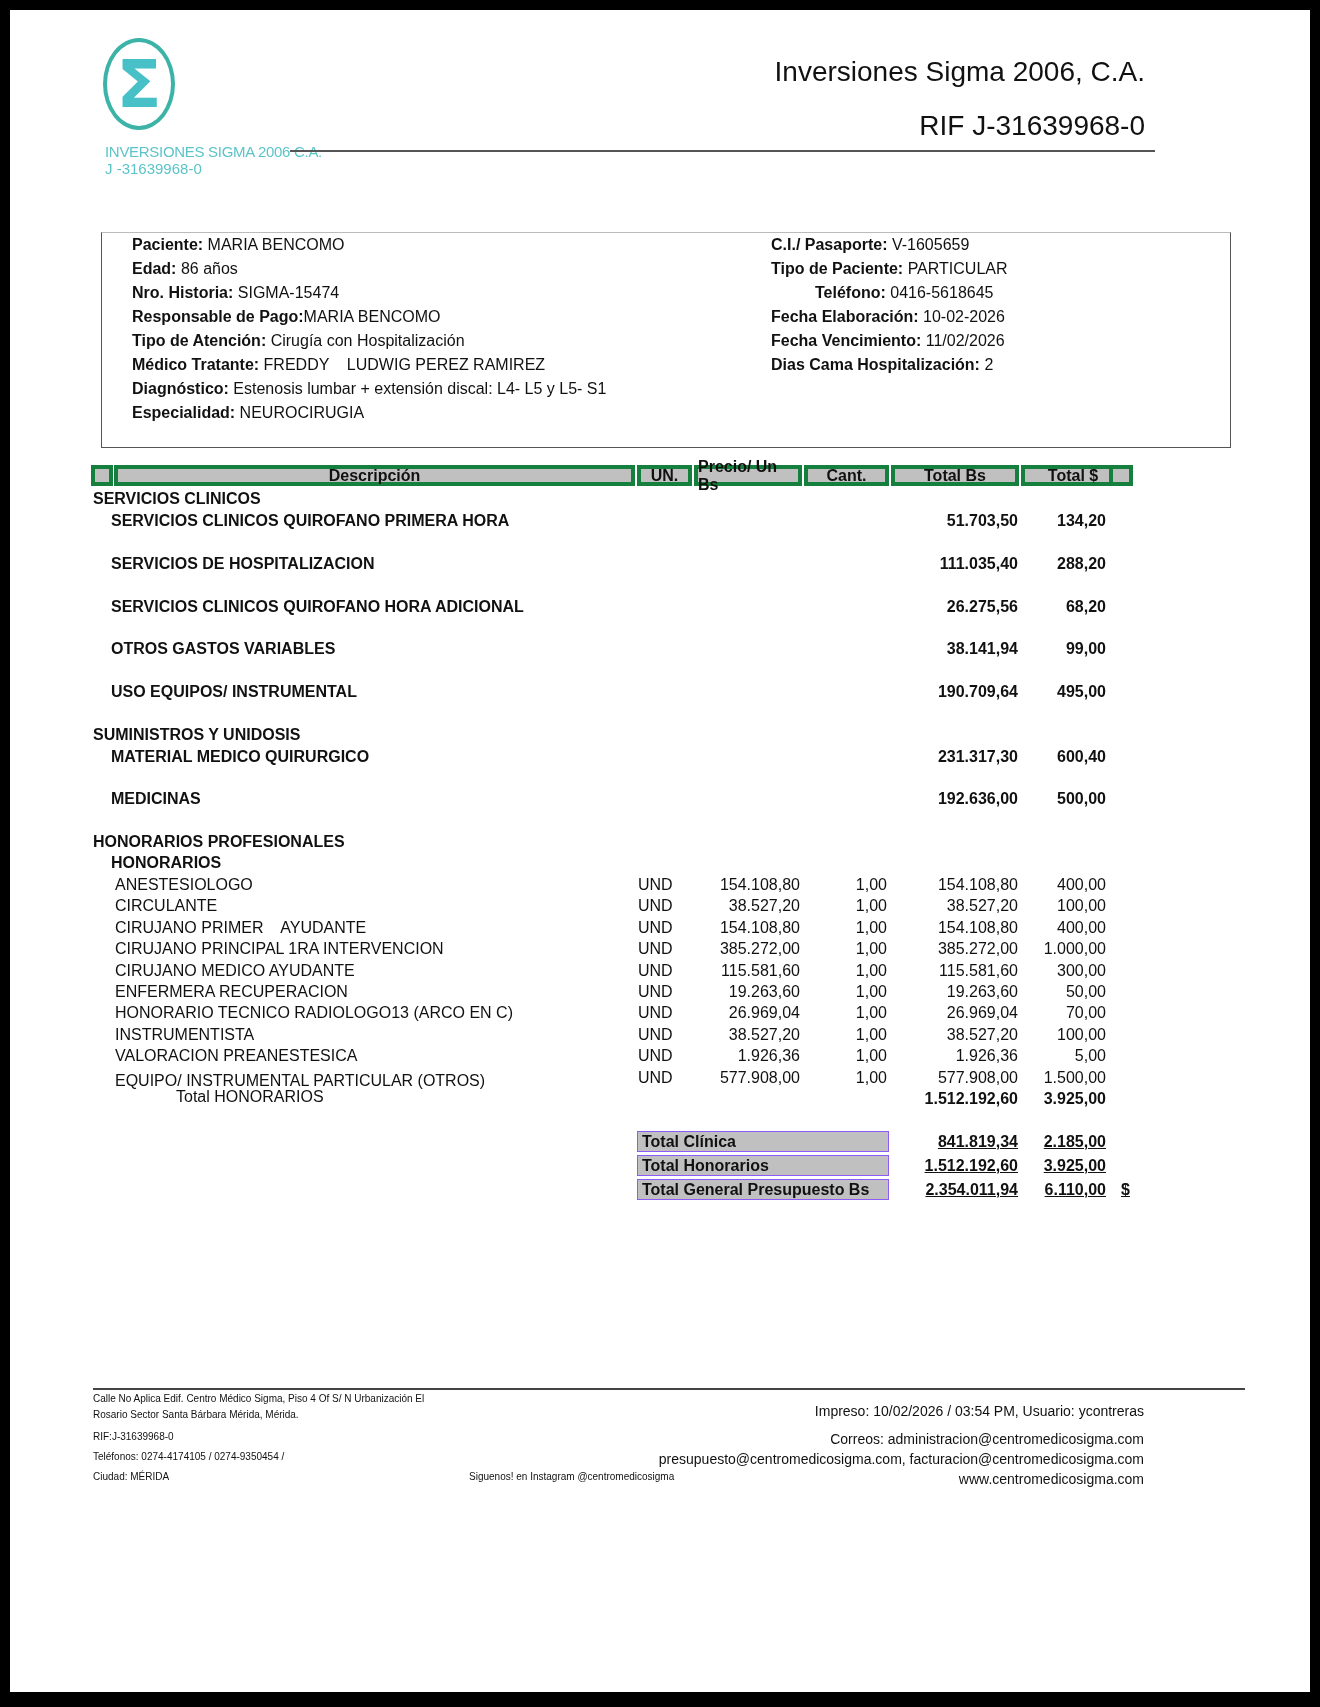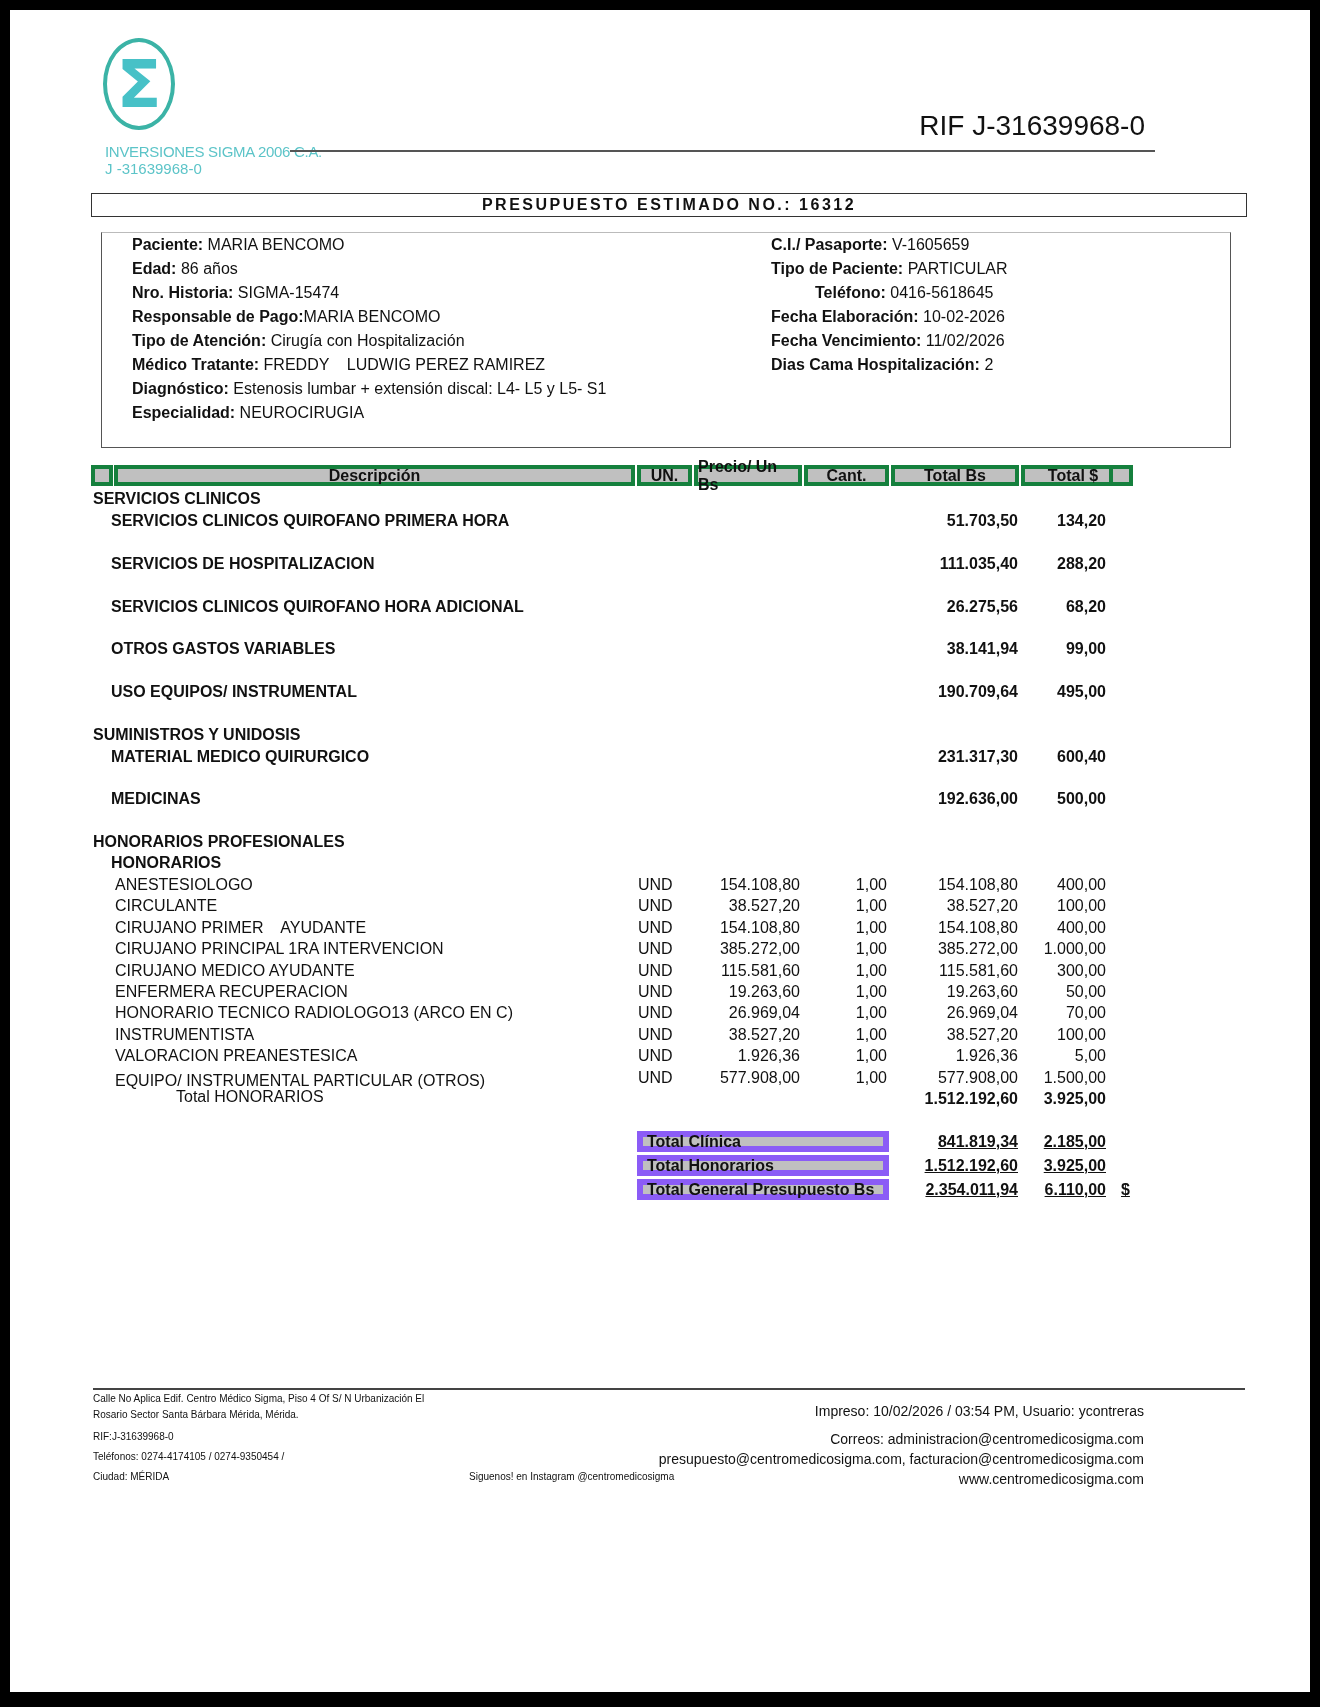--- a/index.html
+++ b/index.html
@@ -39,42 +39,42 @@
         justify-content: center; }
 
   .sec-head { position: absolute; left: 83px; font-size: 16px; font-weight: bold; }
   .sub-head { position: absolute; left: 101px; font-size: 16px; font-weight: bold; }
   .num-b { position: absolute; font-size: 16px; font-weight: bold; text-align: right; }
   .item { position: absolute; left: 105px; font-size: 16px; }
   .cell { position: absolute; font-size: 16px; text-align: right; }
   .cell-left { position: absolute; font-size: 16px; }
 
   .sum-label { position: absolute; left: 627px; width: 252px; height: 21px; background: #c0c0c0;
-               border: 6px solid #8b5cf6; box-sizing: border-box; font-weight: bold; font-size: 16px;
+               border: 1px solid #8b5cf6; box-sizing: border-box; font-weight: bold; font-size: 16px;
                padding-left: 4px; display: flex; align-items: center; }
   .u { text-decoration: underline; font-weight: bold; }
 
   .footer-rule { position: absolute; left: 83px; top: 1378px; width: 1152px; height: 2px; background: #444; }
   .foot { position: absolute; font-size: 10px; white-space: nowrap; }
   .foot-r { position: absolute; font-size: 14px; white-space: nowrap; text-align: right; }
 </style>
 </head>
 <body>
 
 <div class="page">
 
   <div class="logo-ring"></div>
   <div class="logo-sigma">Σ</div>
   <div class="abs logo-name">INVERSIONES SIGMA 2006 C.A.</div>
   <div class="abs logo-rif">J -31639968-0</div>
   <div class="header-rule-left"></div>
 
+  <div class="abs company-name">Inversiones Sigma 2006, C.A.</div>
   <div class="abs company-rif">RIF J-31639968-0</div>
 
-  <div class="title-box">PRESUPUESTO ESTIMADO NO.: 16312</div>
 
   <div class="info-box"></div>
   <div id="info-left"></div>
   <div id="info-right"></div>
 
   <div class="th-row">
     <div class="th" style="left:0;width:22px;"></div>
     <div class="th" style="left:23px;width:521px;">Descripción</div>
     <div class="th" style="left:546px;width:55px;">UN.</div>
     <div class="th" style="left:603px;width:108px;">Precio/ Un Bs</div>

